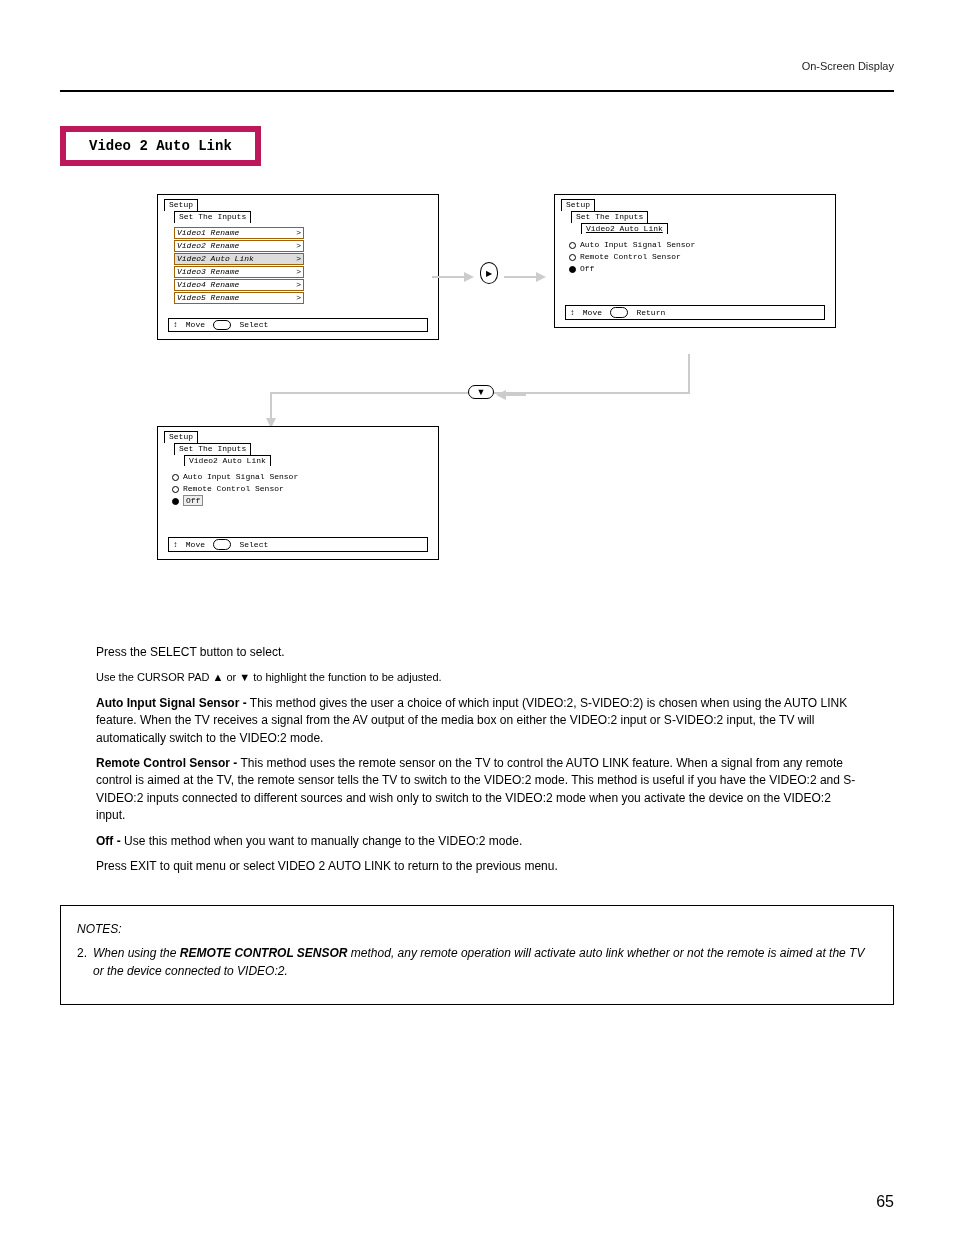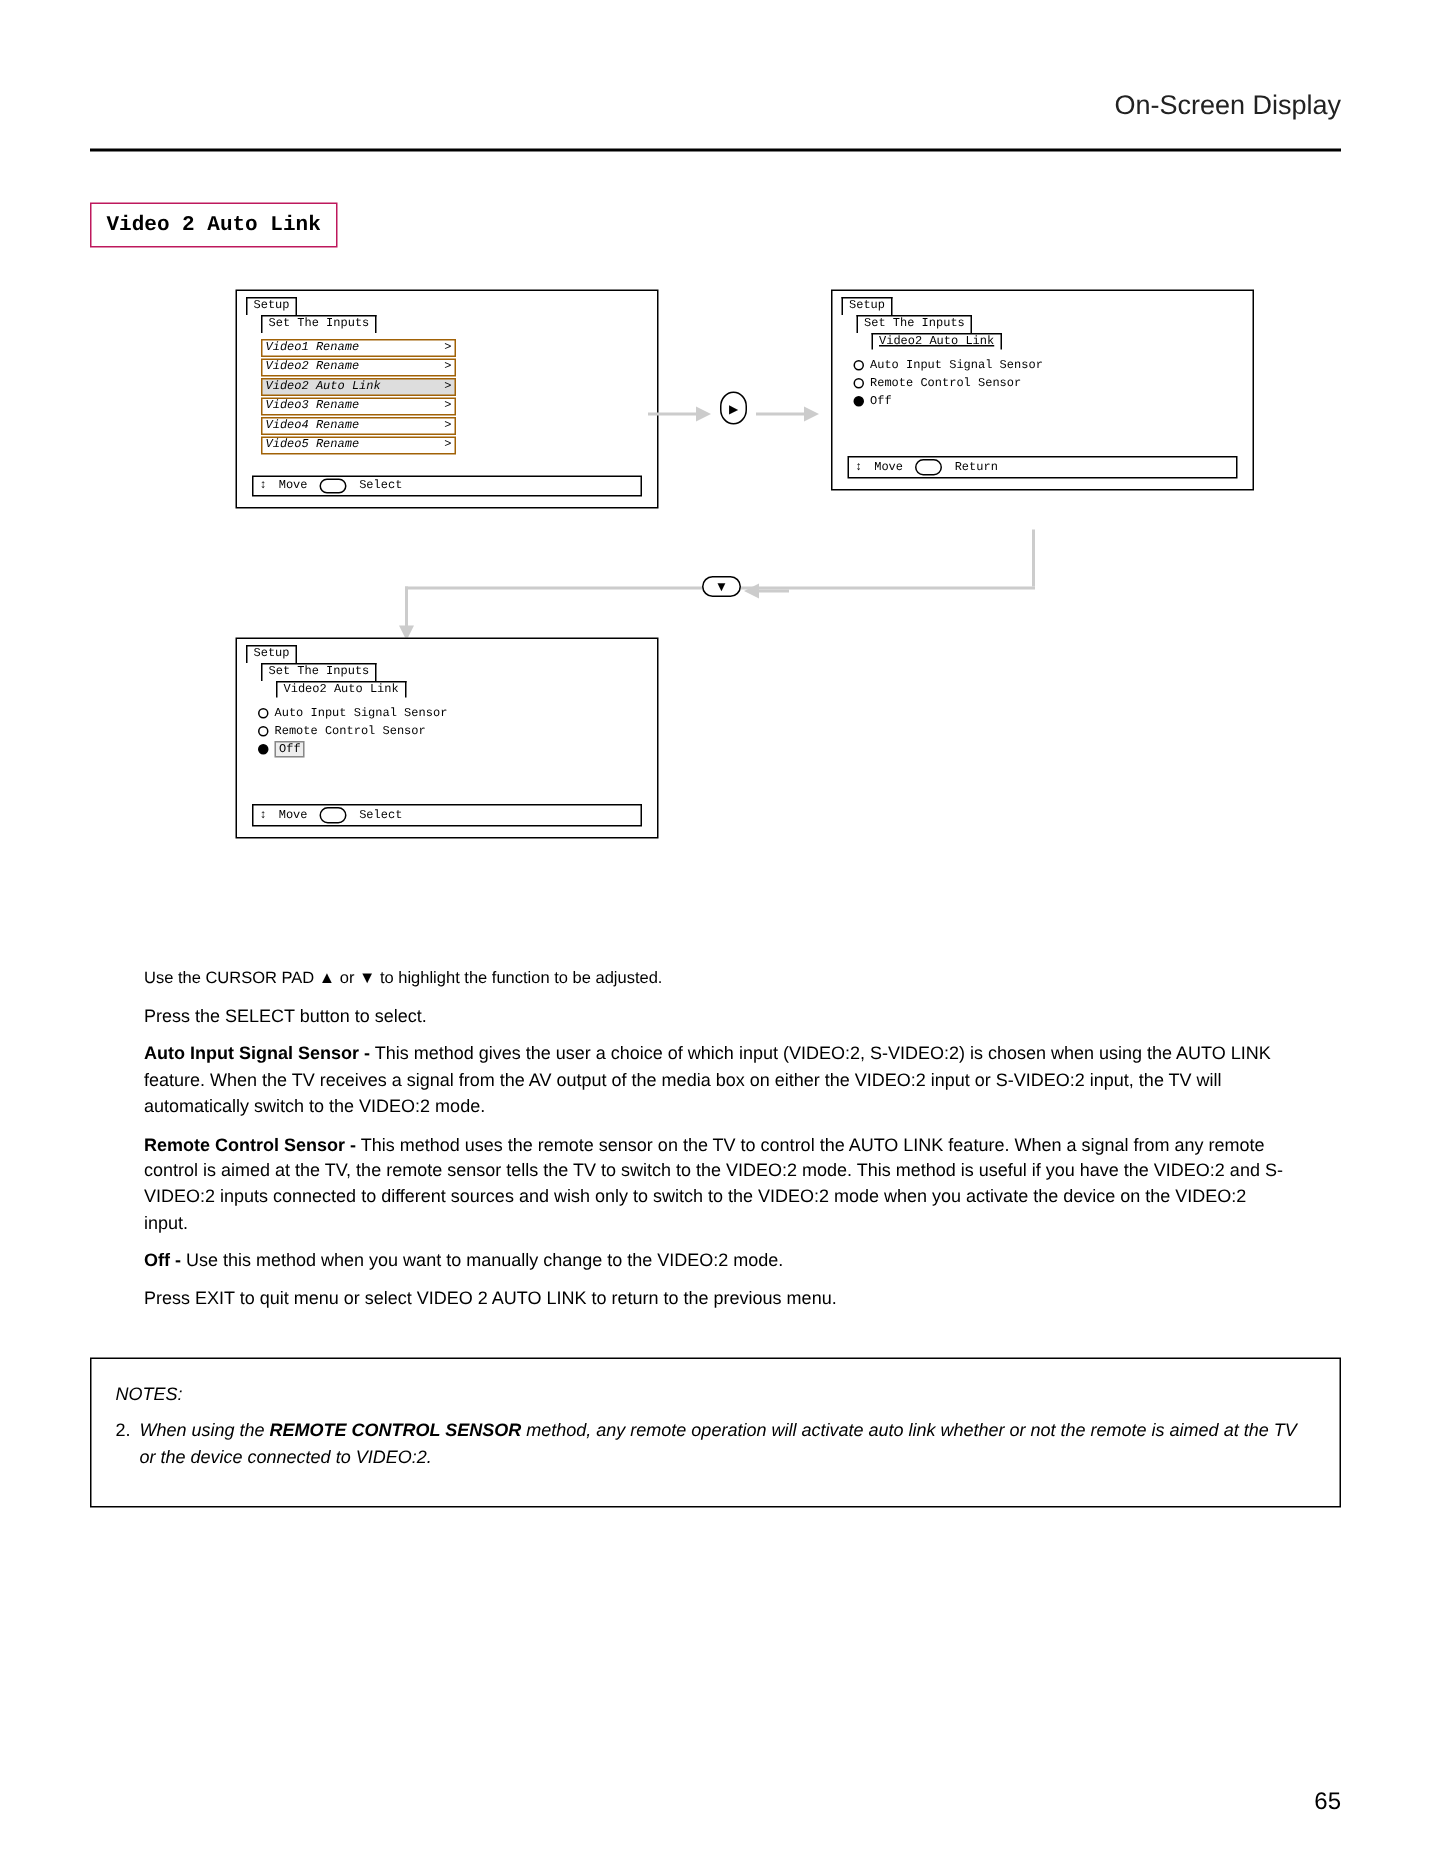--- a/index.html
+++ b/index.html
@@ -1,21 +1,21 @@
 <!DOCTYPE html>
 <html><head>
 <meta charset="utf-8">
 <style>
   * { box-sizing: border-box; margin: 0; padding: 0; }
   body { width: 954px; height: 1235px; background: #fff; font-family: Arial, Helvetica, sans-serif; color: #000; position: relative; }
   .page { padding: 60px 60px 0 60px; }
   .mono { font-family: "Courier New", Courier, monospace; }
   .top-rule { border-top: 2px solid #000; margin: 18px 0 24px 0; }
-  .breadcrumb { font-size: 18px; color: #222; }
-  .title-chip { display: inline-block; border: 1px solid #be185d; padding: 6px 10px; font-family: "Courier New", monospace; font-weight: bold; font-size: 14px; margin-top: 10px; }
+  .breadcrumb { font-size: 11px; color: #222; }
+  .title-chip { display: inline-block; border: 6px solid #be185d; padding: 6px 23px; font-family: "Courier New", monospace; font-weight: bold; font-size: 14px; margin-top: 10px; }
   .diagram-area { position: relative; height: 420px; margin-top: 28px; }
 
   
   .osd { position: absolute; width: 282px; border: 1px solid #000; background: #fff; font-family: "Courier New", monospace; font-size: 8px; padding: 4px 4px 4px 4px; }
   .tab { display: inline-block; border: 1px solid #000; border-bottom: none; padding: 1px 4px; margin-left: 2px; line-height: 1.1; position: relative; }
   .tab::after { content:""; position:absolute; right:-6px; top:0; width:0; height:0; border-left:6px solid transparent; }
   .subtab { margin-left: 12px; }
   .subtab2 { margin-left: 22px; }
   .menu-list { margin: 4px 0 14px 12px; }
   .menu-item { border: 1px solid #a16207; padding: 0 2px; margin: 1px 0; width: 130px; position: relative; font-size: 8px; line-height: 1.25; font-style: italic; }
@@ -138,22 +138,22 @@
       <div class="hint-bar">
         <span>↕</span>
         <span>Move</span>
         <span class="pill">&nbsp;&nbsp;</span>
         <span>Select</span>
       </div>
     </div>
   </div>
 
   <div class="body-text" style="padding: 0 36px;">
+    <div class="step">Press the SELECT button to select.</div>
     <div class="step"><span class="tri">Use the CURSOR PAD ▲ or ▼ to highlight the function to be adjusted.</span></div>
-    <div class="step">Press the SELECT button to select.</div>
     <div class="step">
       <strong>Auto Input Signal Sensor -</strong>
       <span>This method gives the user a choice of which input (VIDEO:2, S-VIDEO:2) is chosen when using the AUTO LINK feature. When the TV receives a signal from the AV output of the media box on either the VIDEO:2 input or S-VIDEO:2 input, the TV will automatically switch to the VIDEO:2 mode.</span>
     </div>
     <div class="step">
       <strong>Remote Control Sensor -</strong>
       <span>This method uses the remote sensor on the TV to control the AUTO LINK feature. When a signal from any remote control is aimed at the TV, the remote sensor tells the TV to switch to the VIDEO:2 mode. This method is useful if you have the VIDEO:2 and S-VIDEO:2 inputs connected to different sources and wish only to switch to the VIDEO:2 mode when you activate the device on the VIDEO:2 input.</span>
     </div>
     <div class="step">
       <strong>Off -</strong>

